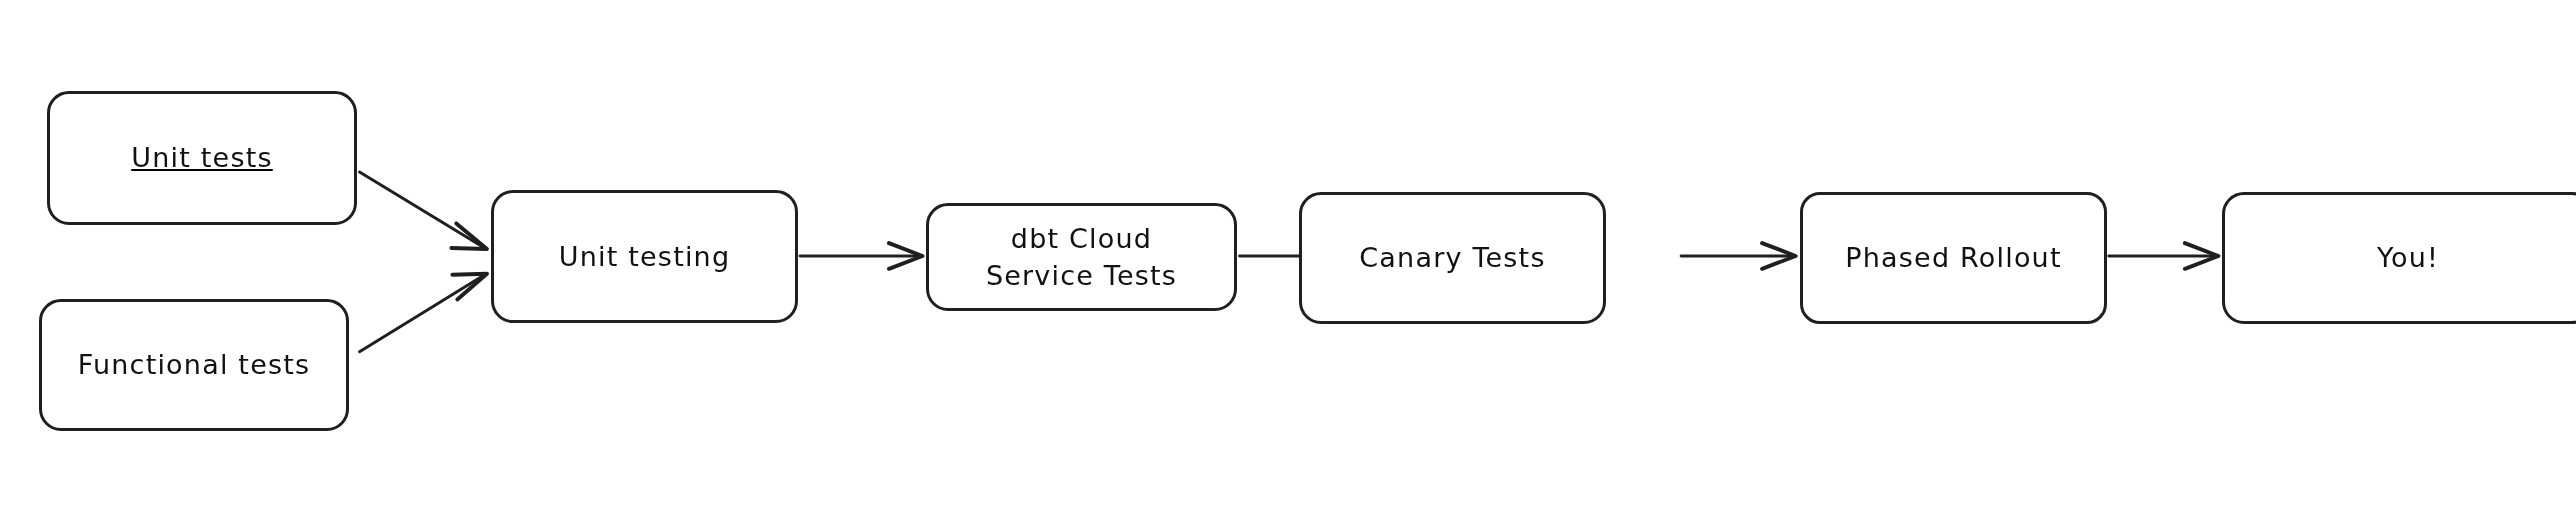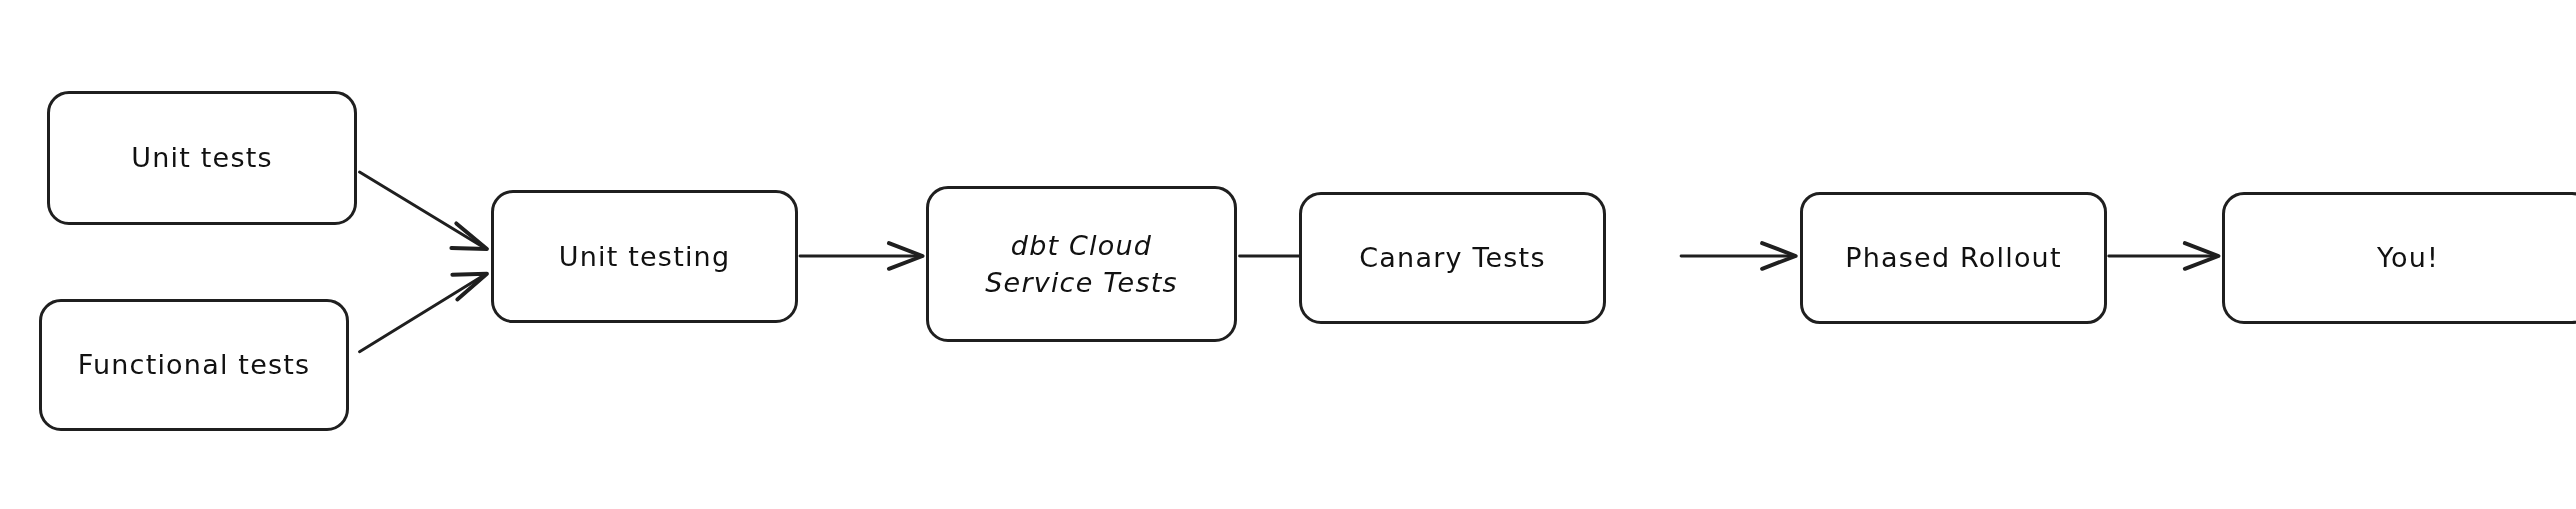--- a/index.html
+++ b/index.html
@@ -86,30 +86,30 @@
         <path class="edge-line" d="M 1702 259 L 1814 259" stroke="#1f1f1f"></path>
         <path class="edge-head" d="M 1784 246 L 1818 259 L 1784 272" stroke="#1f1f1f"></path>
       </g>
       <g>
         <path class="edge-line" d="M 2135 259 L 2242 259" stroke="#1f1f1f"></path>
         <path class="edge-head" d="M 2212 246 L 2246 259 L 2212 272" stroke="#1f1f1f"></path>
       </g>
     </svg>
 
   <div id="node-layer">
-      <div class="node" style="left: 47px; top: 91px; width: 310px; height: 134px; border-color: rgb(31, 31, 31);">
+      <div class="node" style="left: 47px; top: 91px; width: 310px; height: 134px; border-color: rgb(31, 31, 31); text-decoration: underline;">
         <span class="node-label" style="color: rgb(17, 17, 17);">Unit tests</span>
       </div>
       <div class="node" style="left: 39px; top: 299px; width: 310px; height: 132px; border-color: rgb(31, 31, 31);">
         <span class="node-label" style="color: rgb(17, 17, 17);">Functional tests</span>
       </div>
       <div class="node" style="left: 491px; top: 190px; width: 307px; height: 133px; border-color: rgb(31, 31, 31);">
         <span class="node-label" style="color: rgb(17, 17, 17);">Unit testing</span>
       </div>
-      <div class="node" style="left: 926px; top: 186px; width: 311px; height: 156px; border-color: rgb(31, 31, 31); font-style: italic;">
+      <div class="node" style="left: 926px; top: 203px; width: 311px; height: 108px; border-color: rgb(31, 31, 31);">
         <span class="node-label" style="color: rgb(17, 17, 17);">dbt Cloud
 Service Tests</span>
       </div>
       <div class="node" style="left: 1299px; top: 192px; width: 307px; height: 132px; border-color: rgb(31, 31, 31);">
         <span class="node-label" style="color: rgb(17, 17, 17);">Canary Tests</span>
       </div>
       <div class="node" style="left: 1800px; top: 192px; width: 307px; height: 132px; border-color: rgb(31, 31, 31); border-radius: 20px;">
         <span class="node-label" style="color: rgb(17, 17, 17);">Phased Rollout</span>
       </div>
       <div class="node" style="left: 2222px; top: 192px; width: 372px; height: 132px; border-color: rgb(31, 31, 31);">

